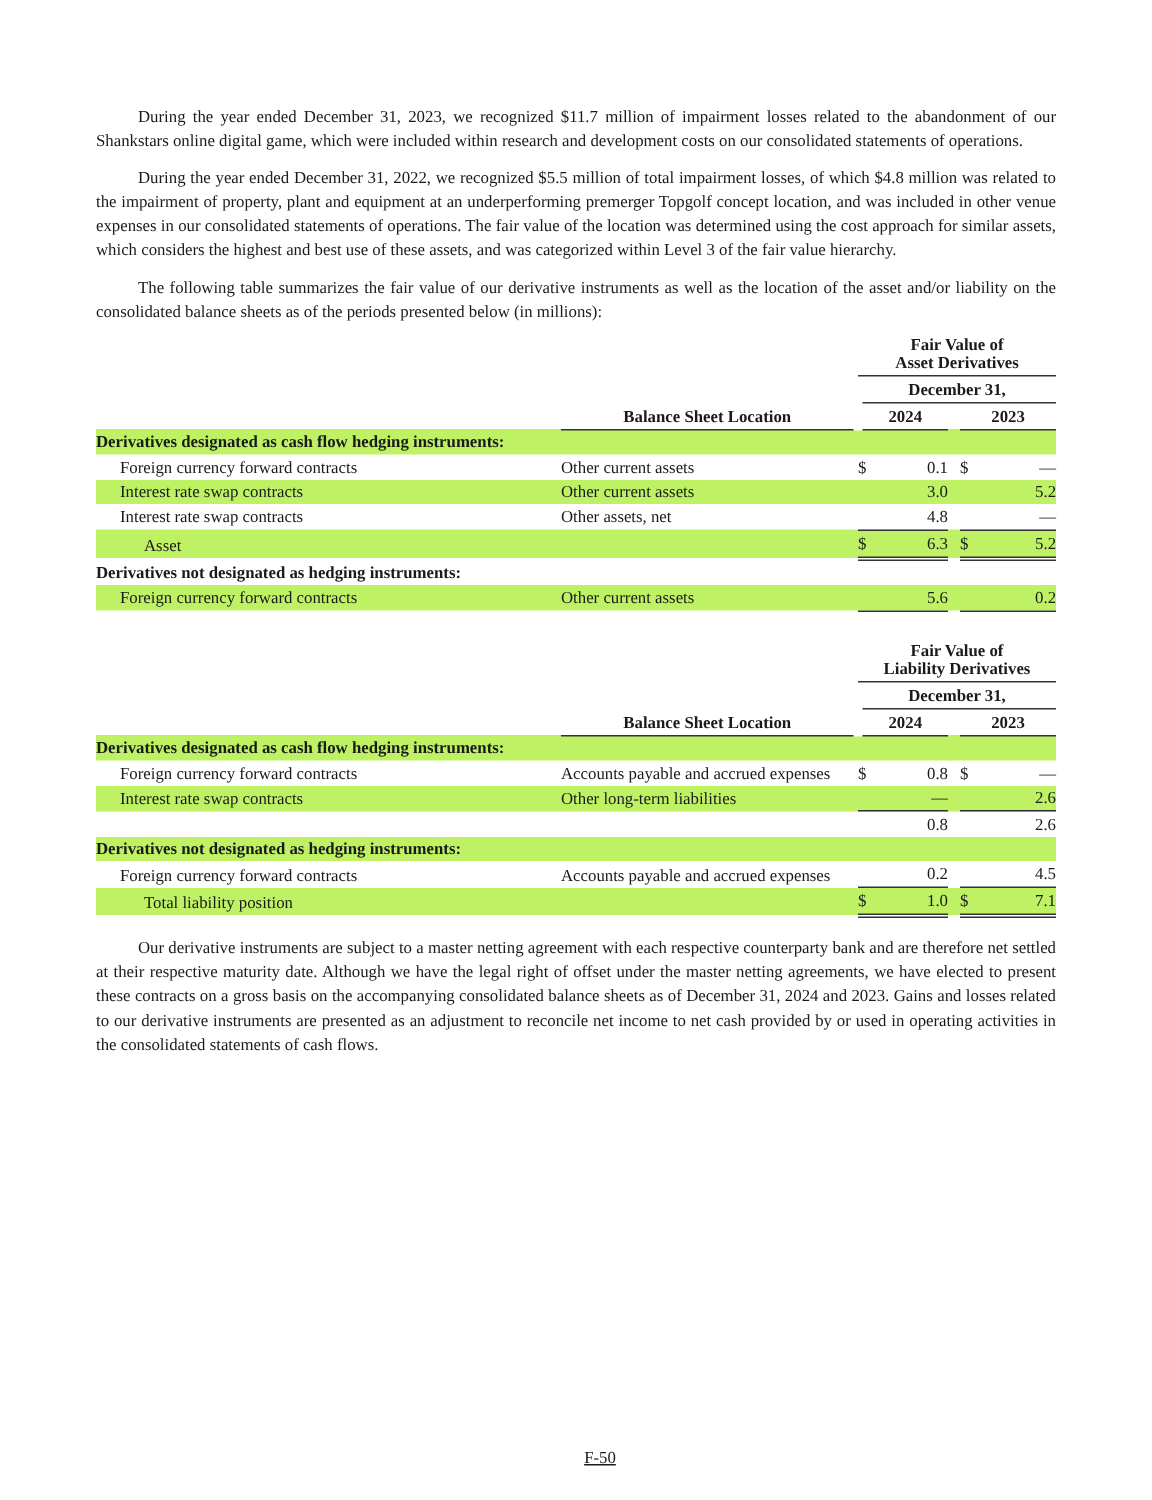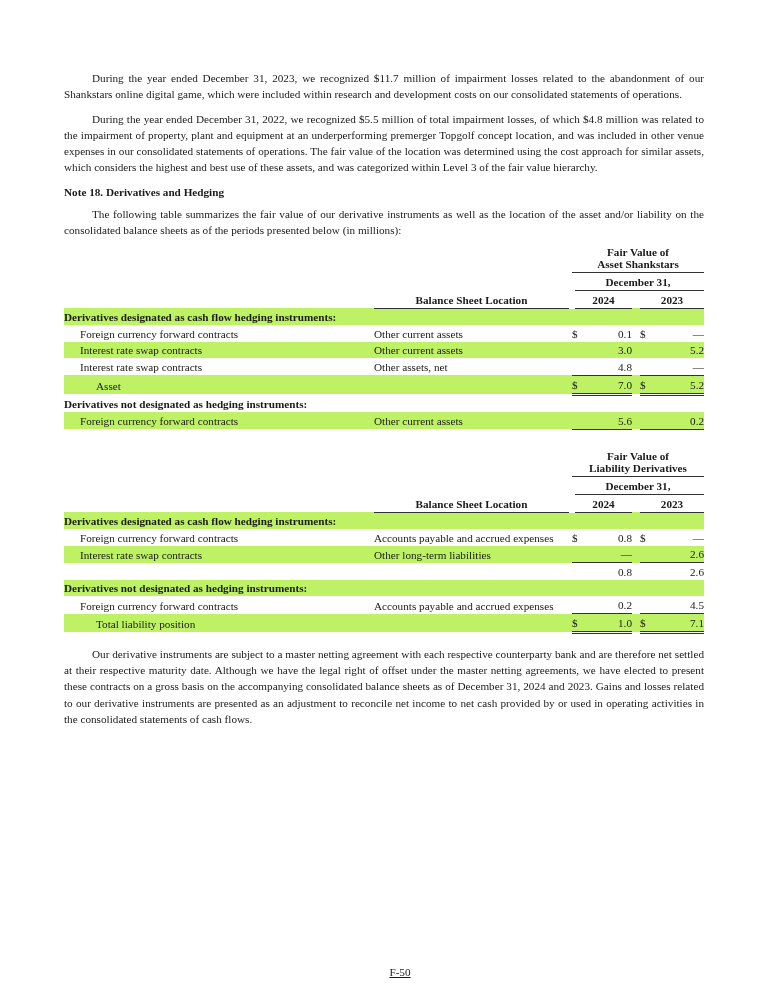--- a/index.html
+++ b/index.html
@@ -28,40 +28,39 @@
   .dollar { text-align: left; }
   .footer { position: absolute; left: 16px; width: 768px; top: 966px; text-align: center; font-size: 11.2px; text-decoration: underline; }
   .spacer td { height: 12px; }
 </style>
 </head>
 <body>
 
 <div class="page">
   <p class="para">During the year ended December 31, 2023, we recognized $11.7 million of impairment losses related to the abandonment of our Shankstars online digital game, which were included within research and development costs on our consolidated statements of operations.</p>
   <p class="para">During the year ended December 31, 2022, we recognized $5.5 million of total impairment losses, of which $4.8 million was related to the impairment of property, plant and equipment at an underperforming premerger Topgolf concept location, and was included in other venue expenses in our consolidated statements of operations. The fair value of the location was determined using the cost approach for similar assets, which considers the highest and best use of these assets, and was categorized within Level 3 of the fair value hierarchy.</p>
-  <h2 class="note">Note 18. Derivatives and Hedging</h2>
   <p class="para">The following table summarizes the fair value of our derivative instruments as well as the location of the asset and/or liability on the consolidated balance sheets as of the periods presented below (in millions):</p>
 
   <table class="deriv">
     <colgroup>
       <col class="c-desc">
         <col class="c-loc">
         <col class="c-cur">
         <col class="c-val">
         <col class="c-gap">
         <col class="c-cur2">
         <col class="c-val2">
     </colgroup>
     <tbody>
         <tr>
       <td></td>
           <td></td>
       <td colspan="5" class="hdr bb" style="line-height:12px;padding-bottom:2px;">
         <div>Fair Value of</div>
-        <div>Asset Shankstars</div>
+        <div>Asset Derivatives</div>
       </td>
     </tr>
     <tr>
       <td></td>
           <td></td>
       <td colspan="5" class="hdr bb">December 31,</td>
     </tr>
     <tr>
       <td></td>
       <td class="hdr bb" style="border-right:6px solid #fff;">Balance Sheet Location</td>
@@ -96,21 +95,21 @@
       <td class="bb"></td>
       <td class="num bb">4.8</td>
       <td></td>
           <td class="bb"></td>
       <td class="num bb">—</td>
     </tr>
     <tr class="shade">
       <td class="ind2">Asset</td>
       <td></td>
       <td class="dollar dbl">$</td>
-      <td class="num dbl">7.0</td>
+      <td class="num dbl">6.3</td>
       <td></td>
       <td class="dollar dbl">$</td>
       <td class="num dbl">5.2</td>
     </tr>
     <tr>
       <td colspan="7" class="bold">Derivatives not designated as hedging instruments:</td>
     </tr>
     <tr class="shade">
       <td class="ind1">Foreign currency forward contracts</td>
       <td>Other current assets</td>

